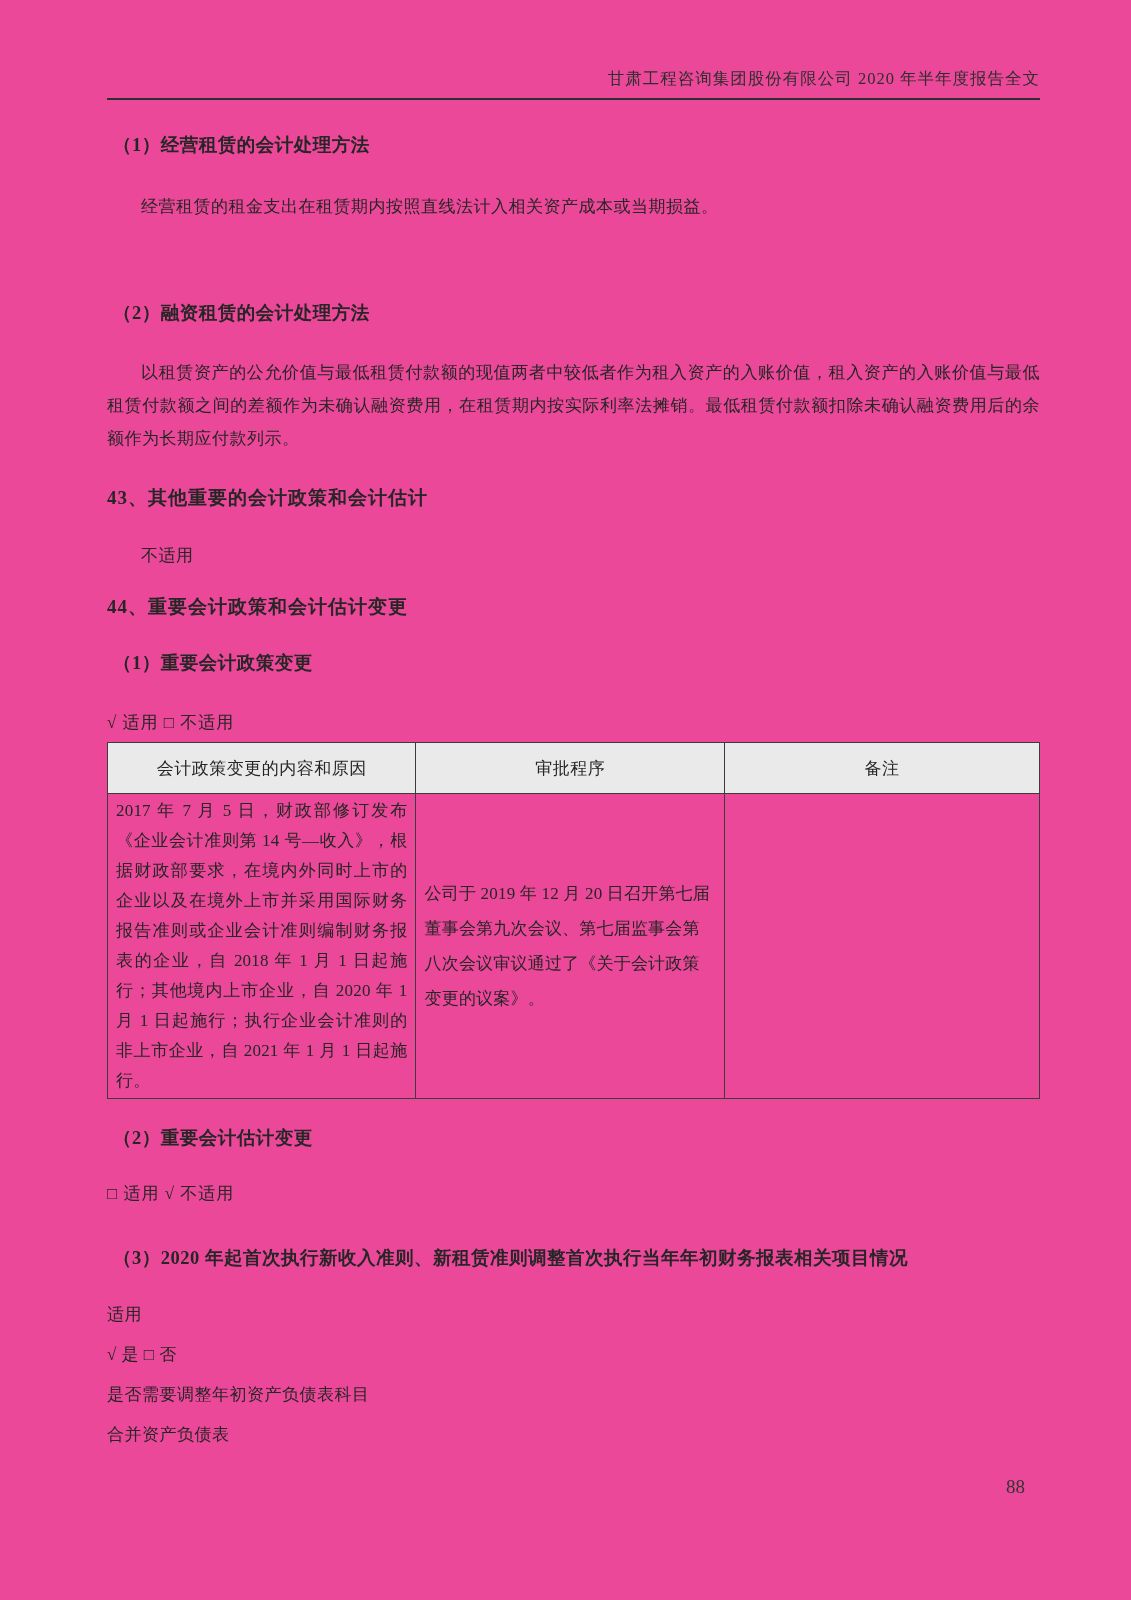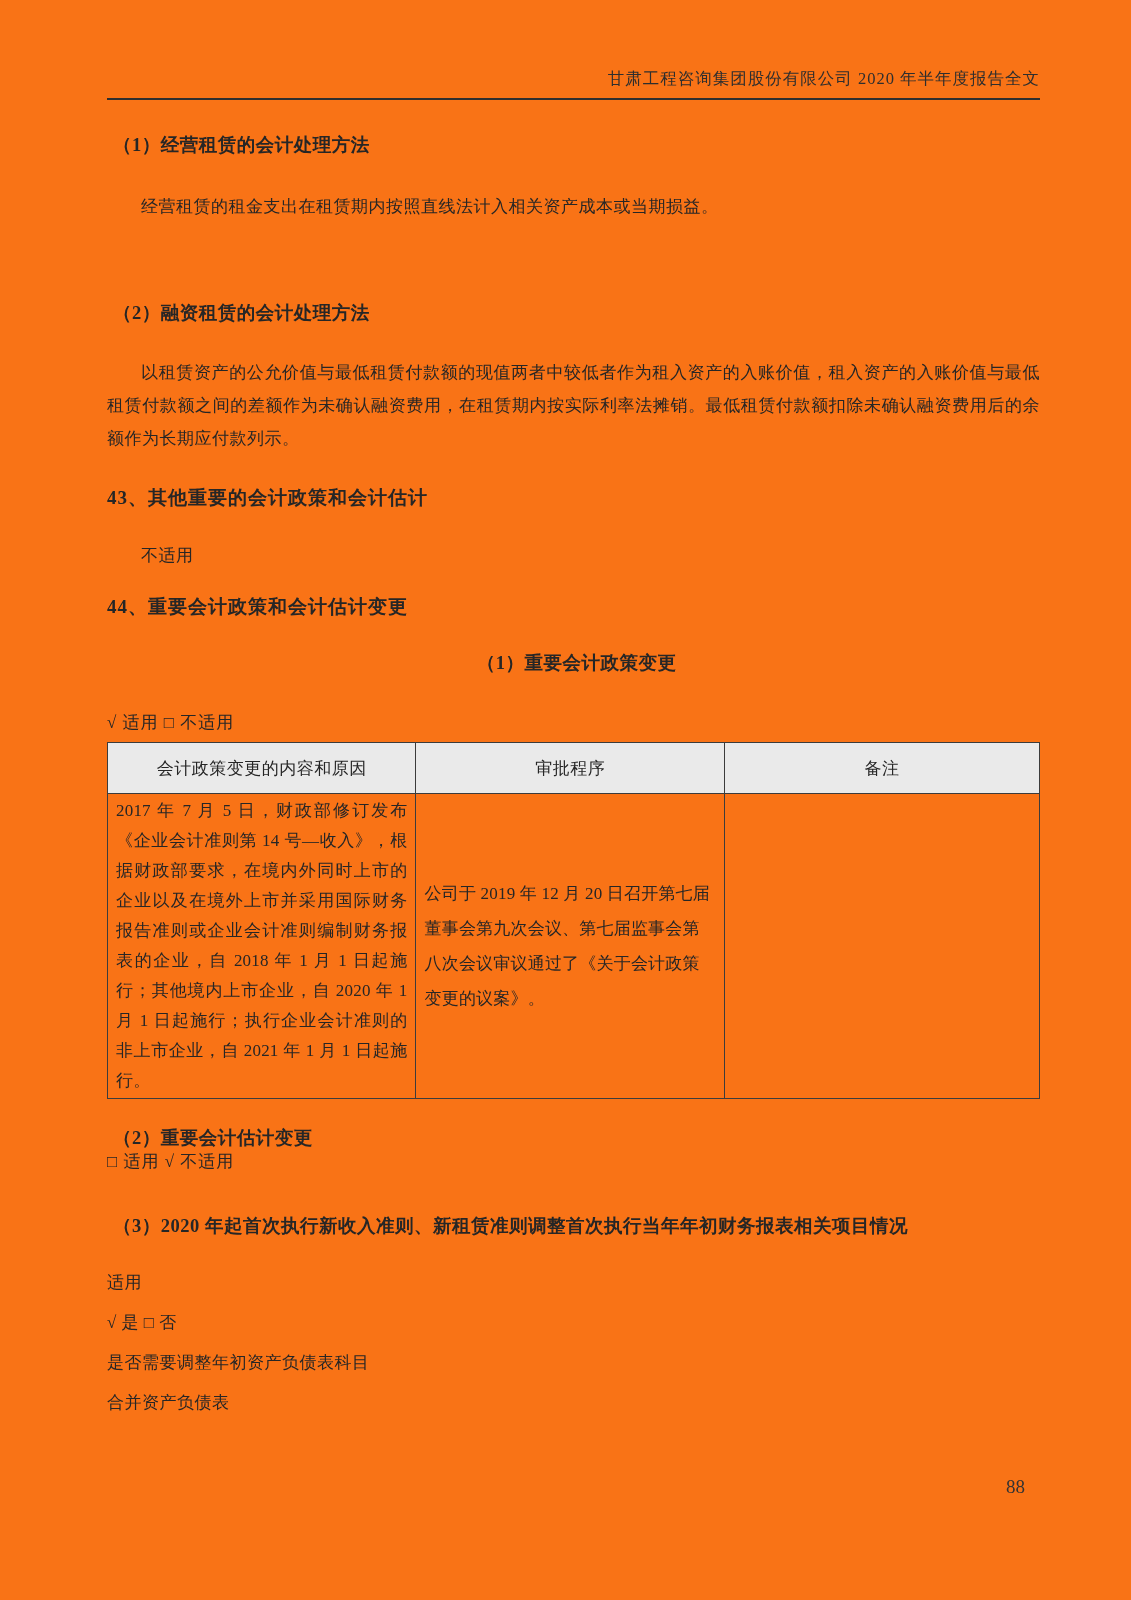--- a/index.html
+++ b/index.html
@@ -1,21 +1,21 @@
 <!DOCTYPE html>
 <html><head>
 <meta charset="utf-8">
 <style>
   * { margin:0; padding:0; box-sizing:border-box; }
   html,body { background:#9a9a9a; }
   .page {
     position:relative;
     width:1131px; height:1600px;
     margin:0 auto;
-    background:#f97316;
+    background:#ec4899;
     color:#262626;
     font-family:"Liberation Serif", serif;
     overflow:hidden;
   }
   .content { padding:68px 91px 0 107px; }
 
   .doc-header {
     text-align:right;
     font-size:16.5px;
     line-height:22px;
@@ -51,24 +51,24 @@
   }
 
   .h42   { margin-top:34px; }
   .h42-1 { margin-top:32px; }
   .p42-1 { margin-top:32px; }
   .h42-2 { margin-top:77px; }
   .p42-2 { margin-top:30px; }
   .h43   { margin-top:30px; }
   .p43   { margin-top:28px; }
   .h44   { margin-top:22px; }
-  .h44-1 { margin-top:30px;text-align:center; }
+  .h44-1 { margin-top:30px; }
   .chk1  { margin-top:36px; }
   .h44-2 { margin-top:26px; }
-  .chk2  { }
+  .chk2  { margin-top:32px; }
   .h44-3 { margin-top:40px; }
   .tail  { margin-top:24px; }
   .tail p { font-size:17px; line-height:40px; letter-spacing:0.5px; }
 
   table.policy {
     margin-top:8px;
     width:100%;
     border-collapse:collapse;
     table-layout:fixed;
   }

